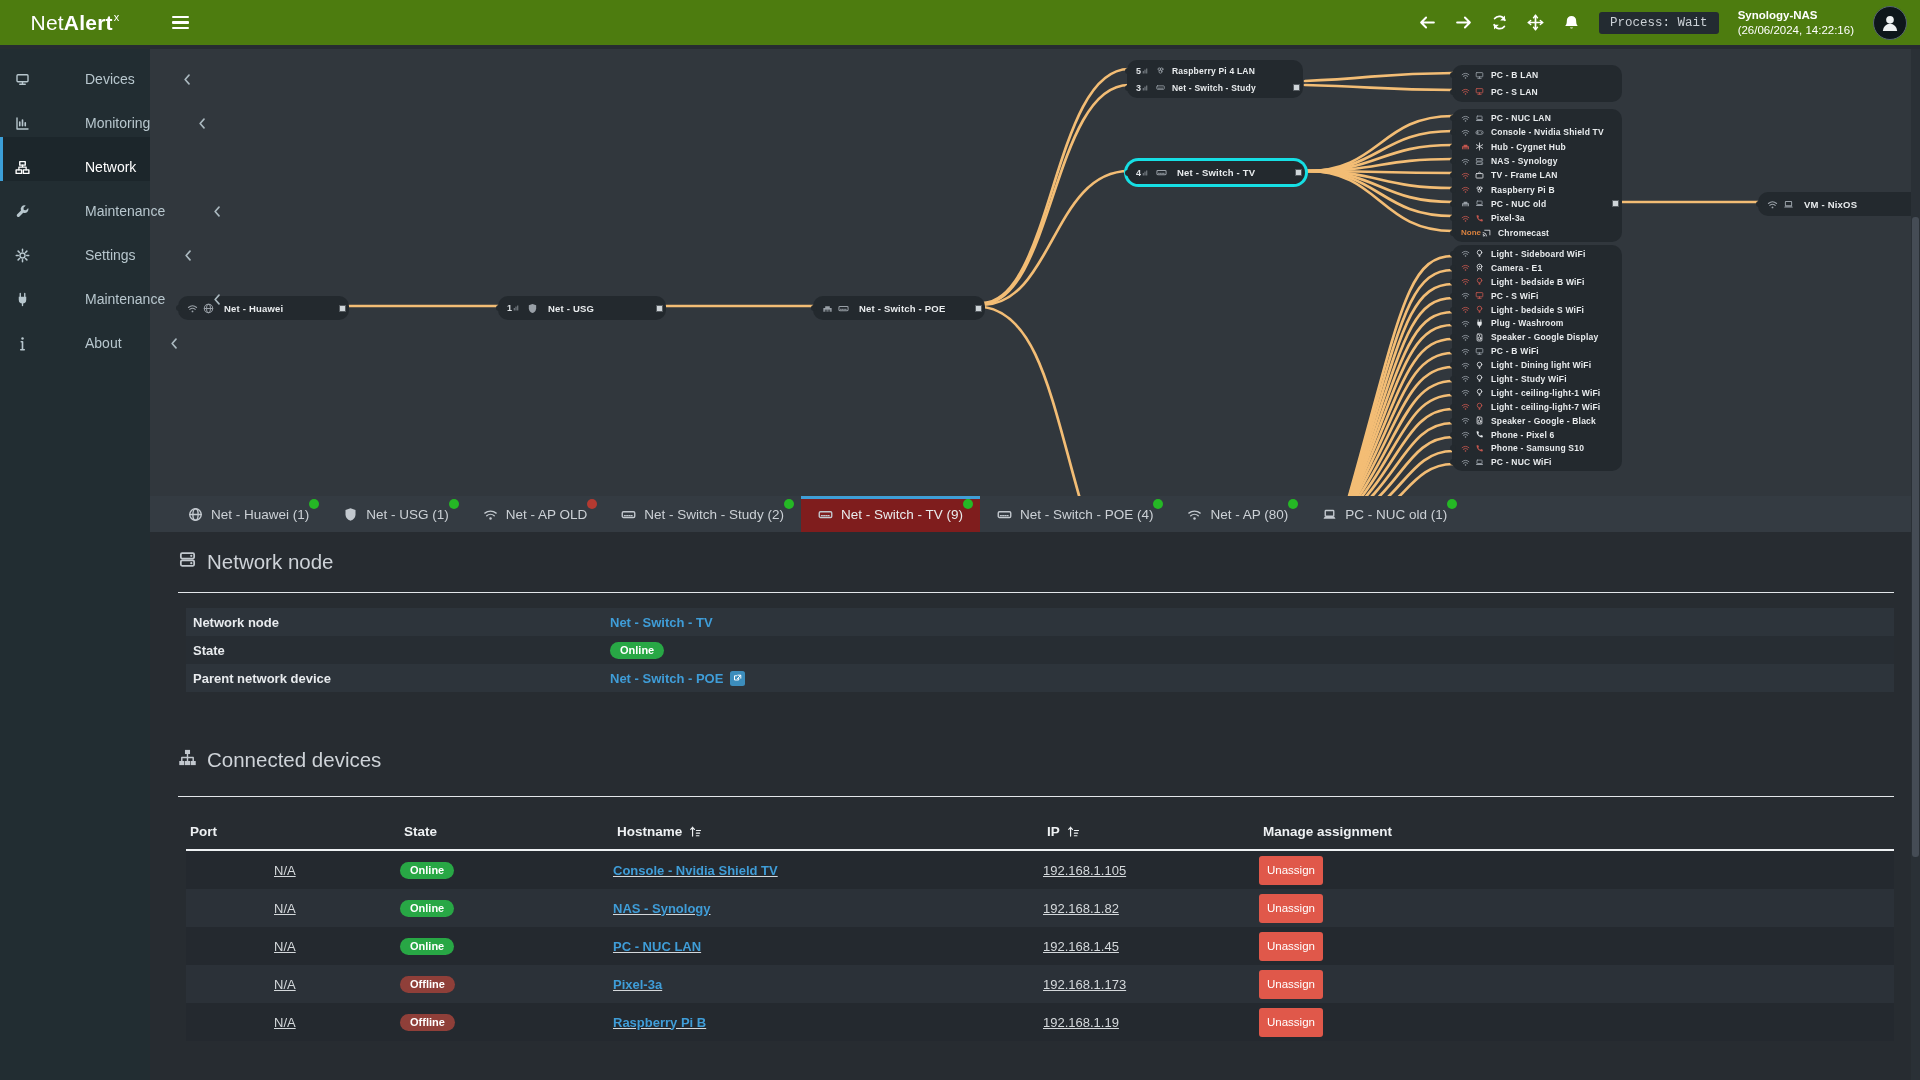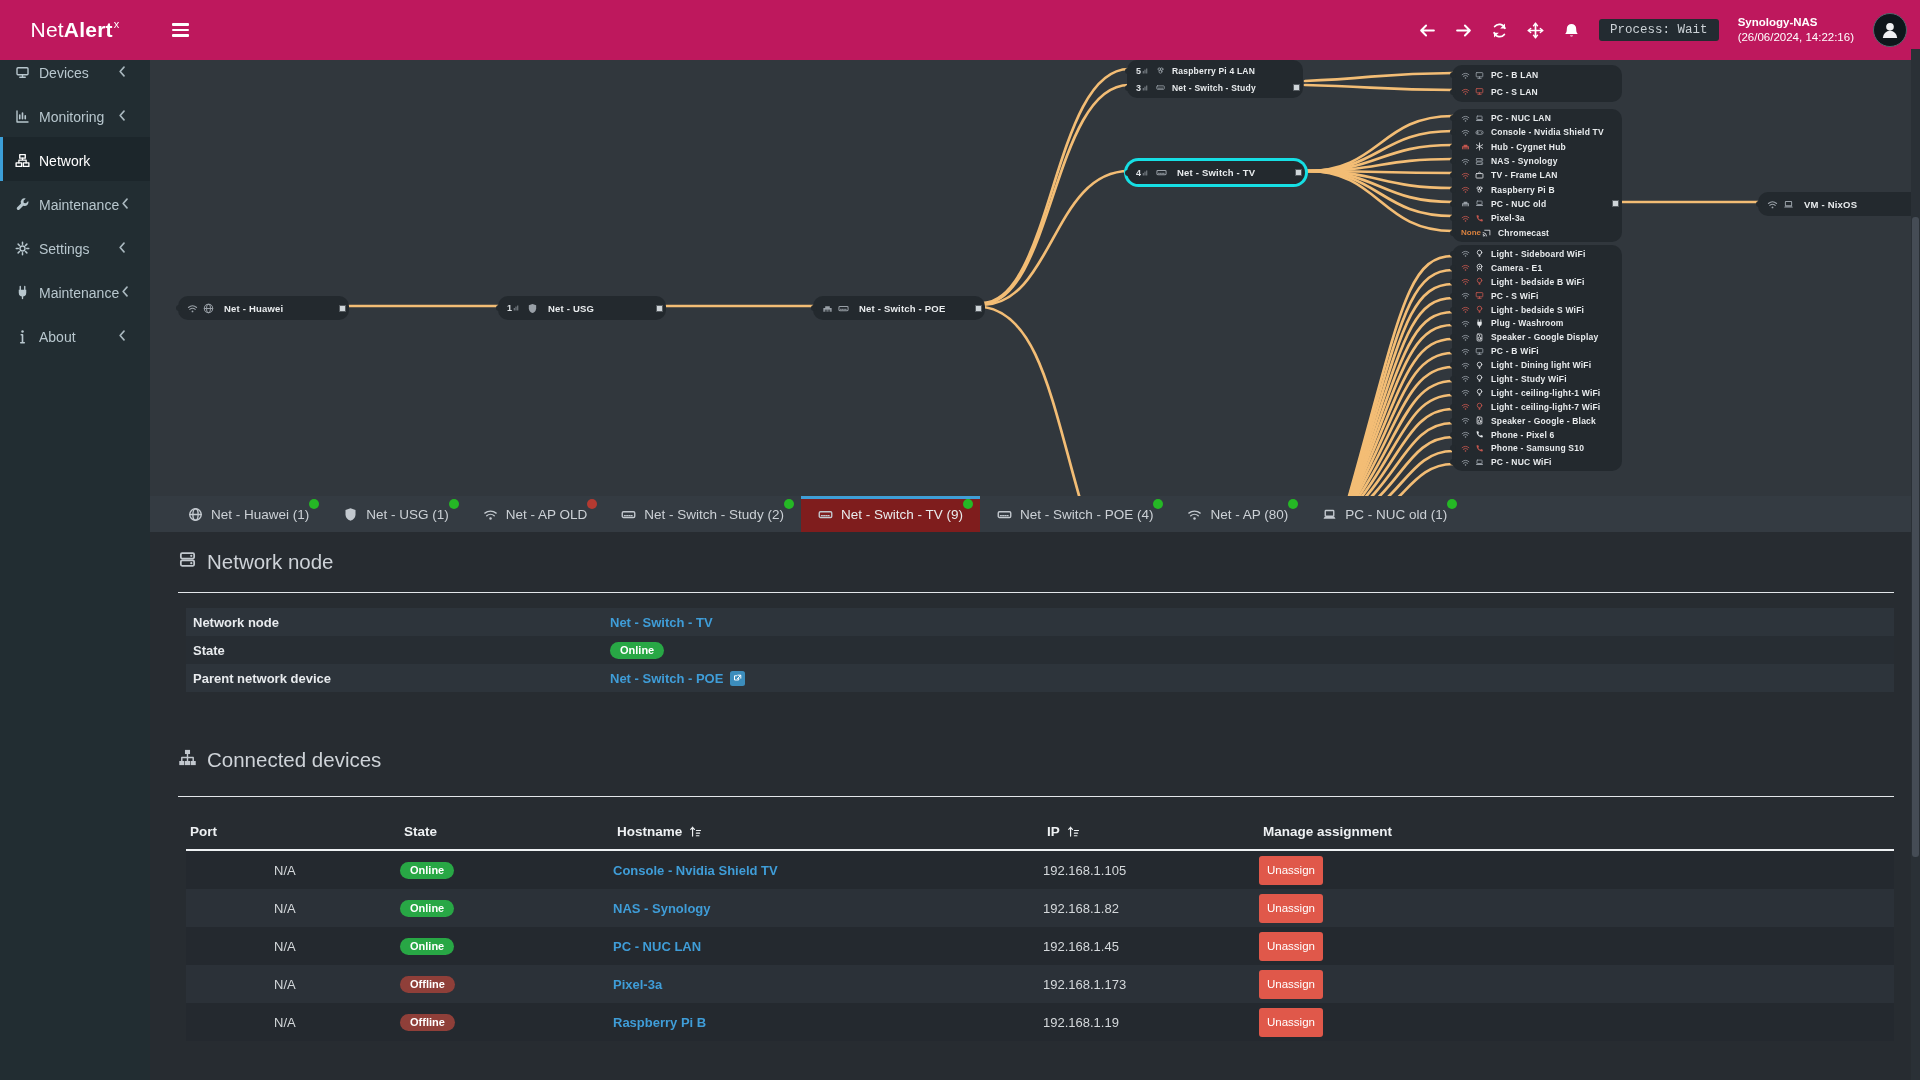--- a/index.html
+++ b/index.html
@@ -1,41 +1,41 @@
 <!DOCTYPE html>
 <html><head>
 <meta charset="utf-8">
 <style>
   *{box-sizing:border-box;}
   html,body{margin:0;padding:0;}
   body{width:1920px;height:1080px;overflow:hidden;background:#272c31;
        font-family:"Liberation Sans","DejaVu Sans",sans-serif;position:relative;}
 
   
-  .topbar{position:absolute;left:0;top:0;width:1920px;height:60px;background:#be185d;
+  .topbar{position:absolute;left:0;top:0;width:1920px;height:45px;background:#4d7c0f;
           display:flex;align-items:center;z-index:9;}
   .logo{width:150px;height:49px;display:flex;align-items:center;justify-content:center;
         color:#fff;font-size:21px;letter-spacing:.2px;}
   .logo b{font-weight:700;}
   .logo sup{font-size:11px;margin-left:1px;top:-6px;position:relative;}
   .burger{margin-left:22px;display:flex;flex-direction:column;gap:3px;cursor:pointer;}
   .burger span{width:17px;height:2.5px;background:#fff;border-radius:1px;}
   .tb-right{margin-left:auto;display:flex;align-items:center;gap:19px;padding-right:13px;color:#fff;}
   .tb-ic{color:#fff;cursor:pointer;display:flex;}
   .badge-process{font-family:"Liberation Mono","DejaVu Sans Mono",monospace;font-size:12.5px;
                  background:#232b31;color:#ccd2d7;padding:4px 11px;border-radius:3px;white-space:nowrap;}
   .host{font-size:11.5px;color:#fff;line-height:1.3;}
   .host .hn{font-weight:700;}
   .avatar{width:34px;height:34px;border-radius:50%;background:#0e161b;border:1px solid #55656e;
           display:flex;align-items:center;justify-content:center;color:#eef1f3;cursor:pointer;}
 
   
   .sidebar{position:absolute;left:0;top:49px;width:150px;height:1031px;background:#222d32;z-index:8;}
-  .sb-item{height:44px;display:flex;padding:16px 12px 0 15px;color:#b8c7ce;
-           font-size:14px;position:relative;cursor:pointer;}
+  .sb-item{height:44px;display:flex;align-items:center;padding:16px 12px 0 15px;color:#b8c7ce;
+           font-size:14px;position:relative;cursor:pointer;gap:46px;}
   .sb-item .ic{color:#b8c7ce;margin-right:9px;flex:none;}
   .sb-item.active{background:#1c262b;color:#fff;box-shadow:inset 3px 0 0 #3c9fd8;}
   .sb-item.active .ic{color:#fff;}
   .sb-chev{margin-left:auto;display:flex;opacity:.9;}
 
   
   .diagram{position:absolute;left:150px;top:49px;width:1770px;height:447px;background:#31373d;overflow:hidden;}
   .edges{position:absolute;left:0;top:0;}
   .cluster{position:absolute;background:#23292e;border-radius:10px;padding:2px 0;cursor:pointer;}
   .cluster.selected{box-shadow:0 0 0 3px #16dfe4;border-radius:12px;}
@@ -77,21 +77,21 @@
   .pill.online{background:#28a745;}
   .pill.offline{background:#8f3f39;}
   .extbox{width:15px;height:15px;background:#3c8dbc;border-radius:2.5px;display:inline-flex;
           align-items:center;justify-content:center;color:#fff;cursor:pointer;}
   .sec-gap{margin-top:52px;}
   .rule2{margin-top:20px;}
   .table{margin:17px 26px 0 8px;}
   .thead,.trow{display:grid;grid-template-columns:214px 213px 430px 216px 1fr;align-items:center;}
   .thead{height:37px;color:#eef1f3;font-size:13.5px;font-weight:700;border-bottom:2px solid #eef1f3;}
   .th{display:flex;align-items:center;gap:7px;padding-left:4px;}
-  .trow{height:38px;font-size:13px;color:#d4d8db;}
+  .trow{height:38px;font-size:13px;color:#d4d8db;text-decoration:underline;}
   .trow:nth-child(odd){background:#24292f;}
   .trow:nth-child(even){background:#2b3138;}
   .td-port{padding-left:88px;}
   .btn-danger{width:64px;height:29px;background:#e0584a;border:none;border-radius:3px;color:#fff;
               font-size:11.5px;font-family:inherit;cursor:pointer;}
 
   
   .scroll-track{position:absolute;right:0;top:49px;width:9px;height:1031px;background:#2a3036;z-index:10;}
   .scroll-thumb{position:absolute;right:1px;top:168px;width:7px;height:640px;background:#454c55;border-radius:3px;}
   .ic{flex:none;}

